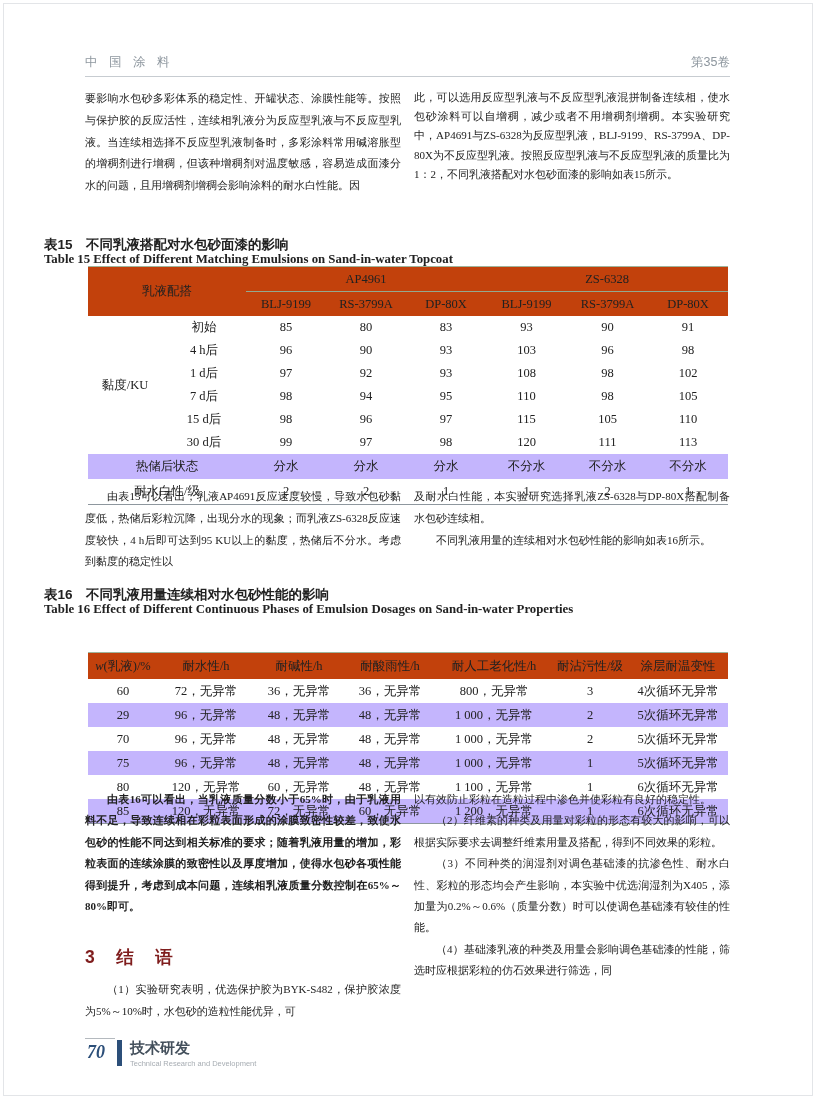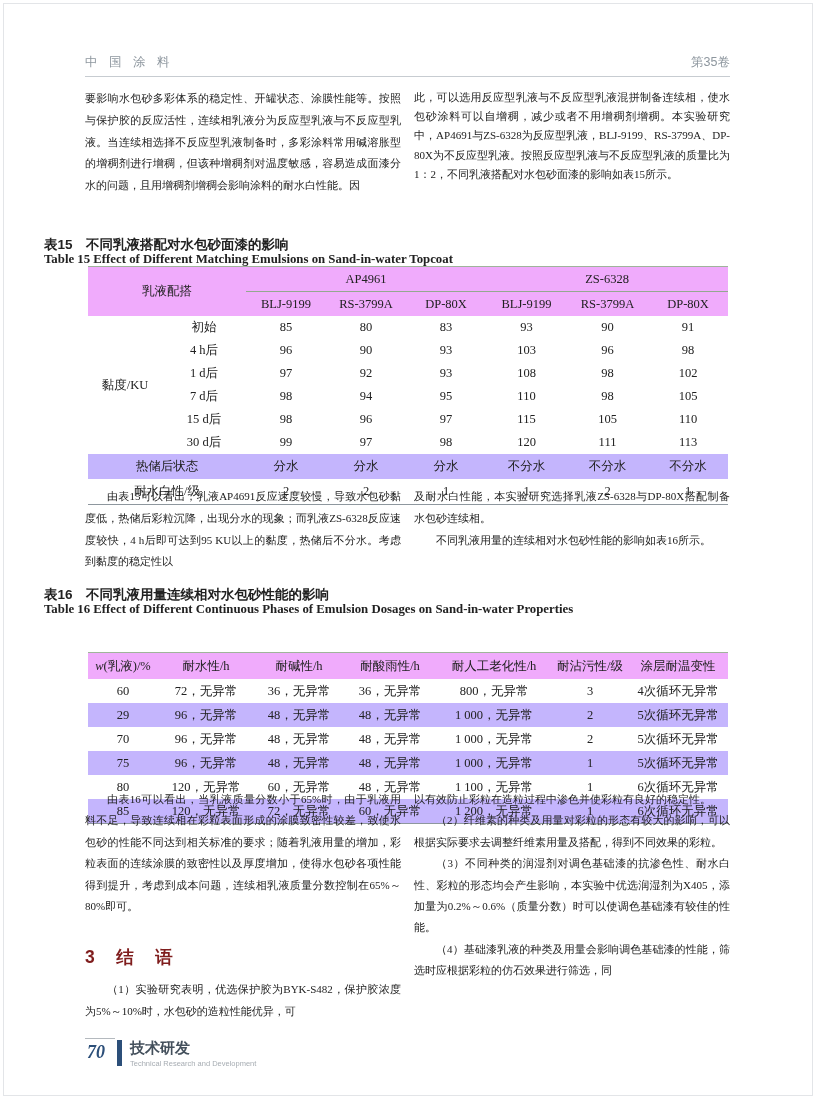--- a/index.html
+++ b/index.html
@@ -23,21 +23,21 @@
   .tight{line-height:19.2px;}
   .mid{line-height:21.4px;}
   
   .cap{position:absolute;left:44px;width:728px;text-align:left;font-weight:bold;}
   .cap-cn{font-size:13.5px;font-family:"Liberation Sans","DejaVu Sans",sans-serif;}
   .cap-en{font-size:12.8px;font-family:"Liberation Serif","DejaVu Serif",serif;}
   
   table.tbl{position:absolute;left:88px;width:640px;border-collapse:collapse;table-layout:fixed;
     font-size:12.5px;line-height:1.15;border-top:1px solid #9fb49b;border-bottom:1.5px solid #8e979e;}
   table.tbl th,table.tbl td{padding:2px 3px;text-align:center;font-weight:normal;vertical-align:middle;}
-  table.tbl thead th{background:#f0abfc;}
+  table.tbl thead th{background:#c2410c;}
   .grp{border-bottom:1px solid #93a88f;}
   th.lefthead,td.lefthead{text-align:left;padding-left:12px;}
   td.sublabel{text-align:left;padding-left:4px;}
   tr.greenrow td{background:#c4b5fd;}
   #t15 tbody tr td{height:19px;}
   #t15 thead tr th{height:20px;}
   #t15 tr.tall td{height:21px;}
   #t16 thead th{height:22px;}
   #t16 tbody td{height:20px;}
   .w-it{font-style:italic;}
@@ -263,21 +263,21 @@
         <td>120，无异常</td>
         <td>72，无异常</td>
         <td>60，无异常</td>
         <td>1 200，无异常</td>
         <td>1</td>
         <td>6次循环无异常</td>
       </tr>
     </tbody>
 </table>
 
-<div class="tcol mid" style="left:85px;top:789px;">
+<div class="tcol mid" style="left:85px;top:789px;font-weight:bold;">
   <p class="indent">由表16可以看出，当乳液质量分数小于65%时，由于乳液用料不足，导致连续相在彩粒表面形成的涂膜致密性较差，致使水包砂的性能不同达到相关标准的要求；随着乳液用量的增加，彩粒表面的连续涂膜的致密性以及厚度增加，使得水包砂各项性能得到提升，考虑到成本问题，连续相乳液质量分数控制在65%～80%即可。</p>
 </div>
 
 <div class="sec-heading">3　结　语</div>
 
 <div class="tcol" style="left:85px;top:979px;">
   <p class="indent">（1）实验研究表明，优选保护胶为BYK-S482，保护胶浓度为5%～10%时，水包砂的造粒性能优异，可</p>
 </div>
 
 <div class="tcol mid" style="left:414px;top:789px;">

